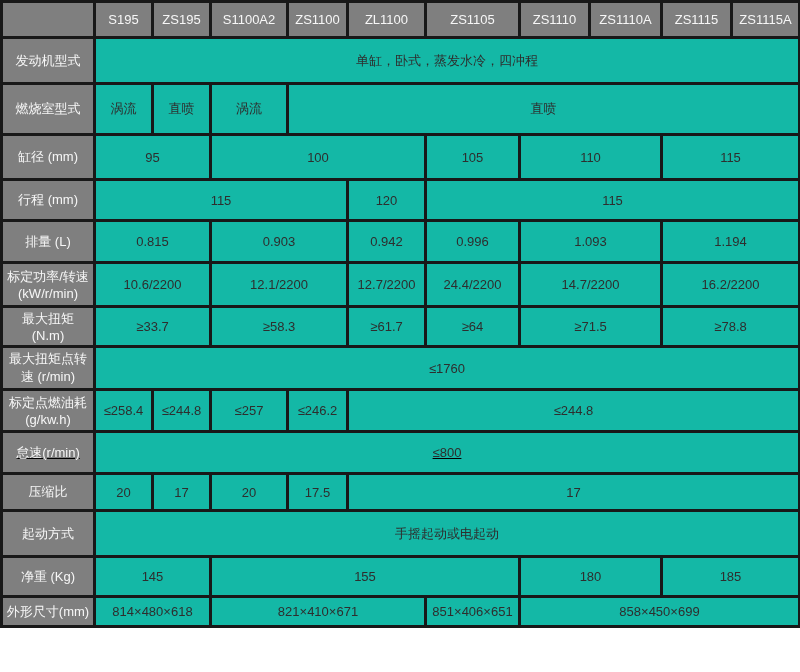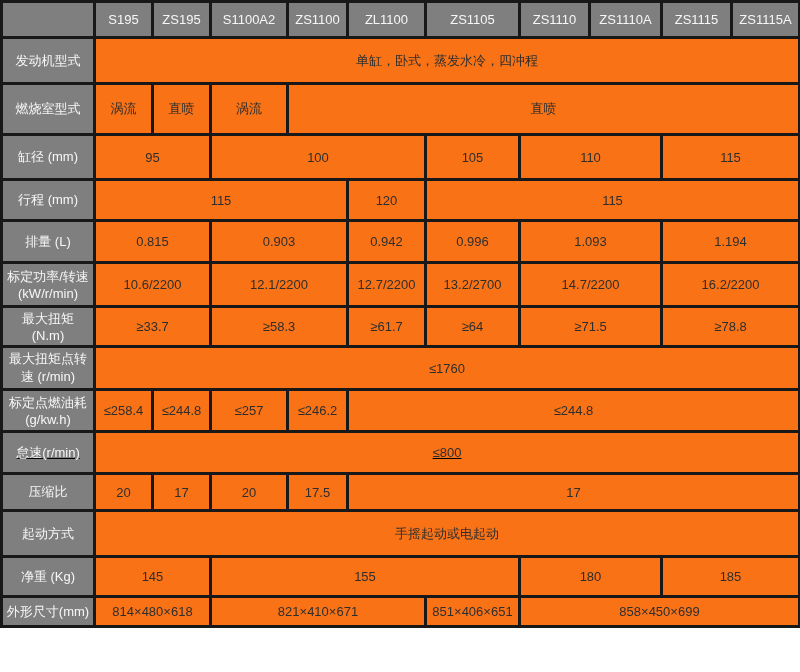--- a/index.html
+++ b/index.html
@@ -26,21 +26,21 @@
     font-size: 13px;
     font-weight: normal;
     padding: 2px 3px;
     overflow: hidden;
   }
   table.spec-table th {
     background: #7f7f7f;
     color: #f7f7f7;
   }
   table.spec-table td.value {
-    background: #f97316;
+    background: #14b8a6;
     color: #2e2e2e;
   }
   thead tr { height: 36px; }
 </style>
 </head>
 <body>
 
 <table class="spec-table">
   <colgroup id="spec-colgroup">
       <col style="width: 93px;">
@@ -103,21 +103,21 @@
         <td colspan="1" class="value">0.942</td>
         <td colspan="1" class="value">0.996</td>
         <td colspan="2" class="value">1.093</td>
         <td colspan="2" class="value">1.194</td>
       </tr>
       <tr style="height: 44px;">
         <th>标定功率/转速 (kW/r/min)</th>
         <td colspan="2" class="value">10.6/2200</td>
         <td colspan="2" class="value">12.1/2200</td>
         <td colspan="1" class="value">12.7/2200</td>
-        <td colspan="1" class="value">13.2/2700</td>
+        <td colspan="1" class="value">24.4/2200</td>
         <td colspan="2" class="value">14.7/2200</td>
         <td colspan="2" class="value">16.2/2200</td>
       </tr>
       <tr style="height: 39px; margin-top: 12px;">
         <th>最大扭矩 (N.m)</th>
         <td colspan="2" class="value">≥33.7</td>
         <td colspan="2" class="value">≥58.3</td>
         <td colspan="1" class="value">≥61.7</td>
         <td colspan="1" class="value">≥64</td>
         <td colspan="2" class="value">≥71.5</td>

